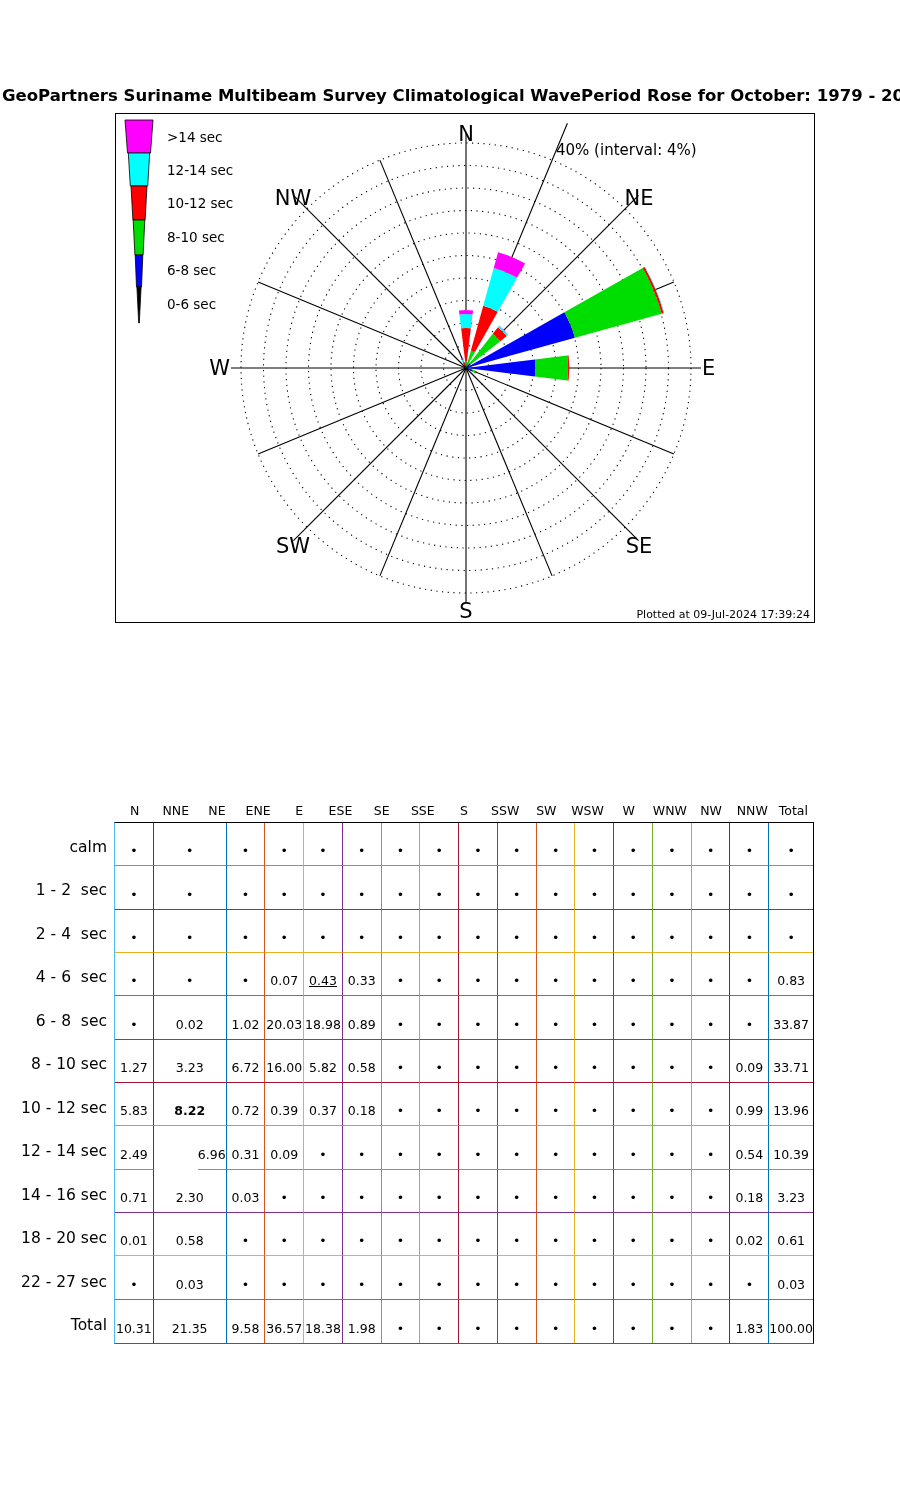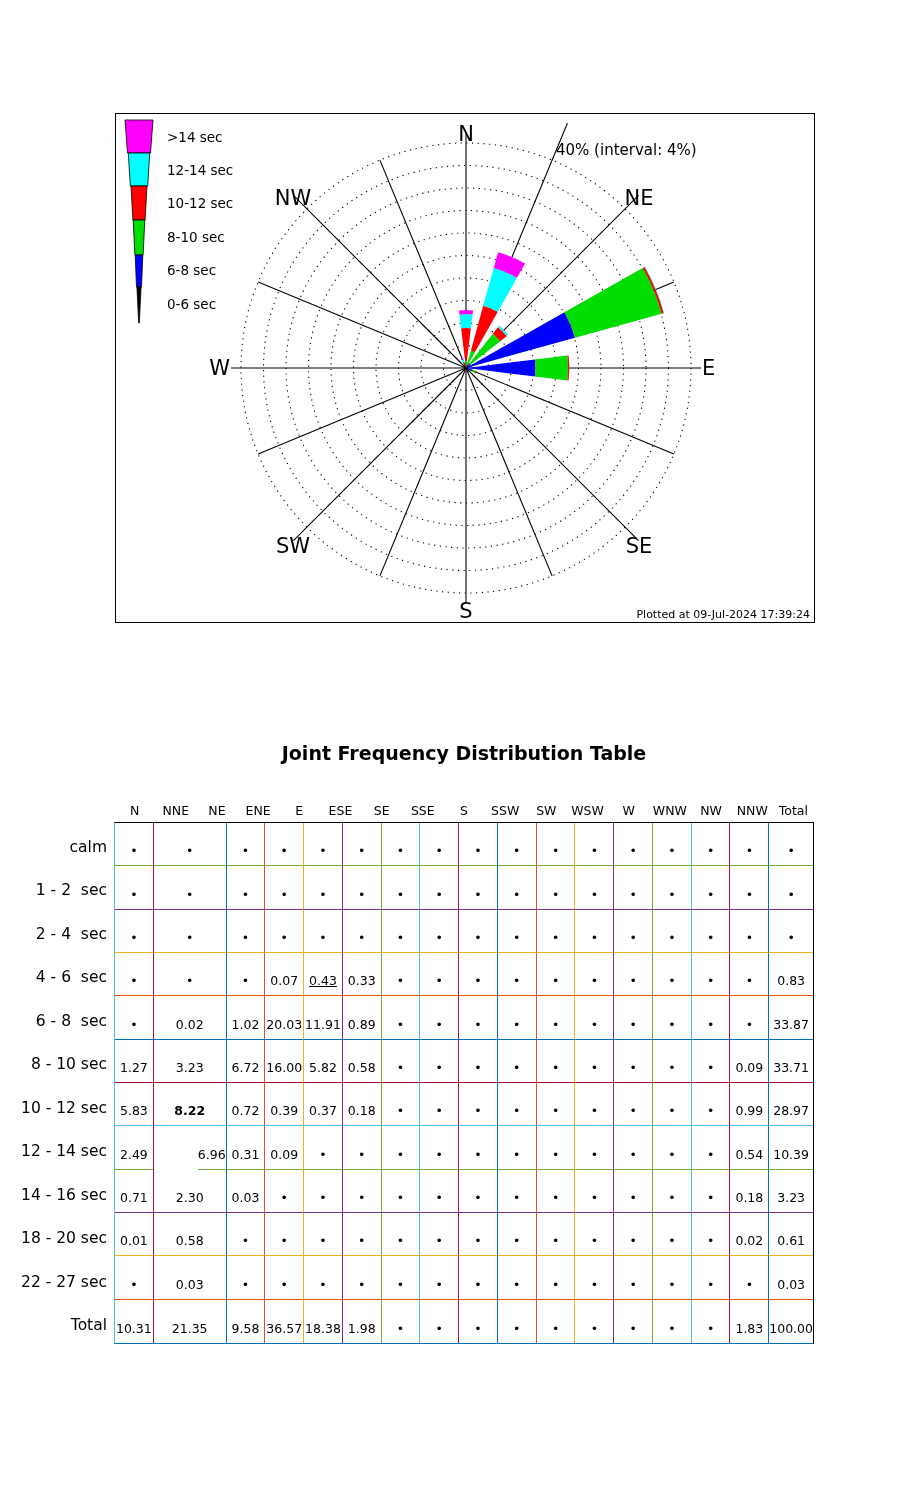--- a/index.html
+++ b/index.html
@@ -28,20 +28,21 @@
         grid-template-columns:repeat(17,1fr);grid-template-rows:repeat(12,1fr);}
   .grid .cell{display:flex;align-items:flex-end;justify-content:center;
         padding-bottom:7px;font-size:12.5px;box-sizing:border-box;
         white-space:nowrap;overflow:visible;}
 </style>
 </head>
 <body>
 
 <div class="page">
 
+  <div class="chart-title">GeoPartners Suriname Multibeam Survey Climatological WavePeriod Rose for October: 1979 - 20</div>
 
   <div class="plot-box">
     <svg width="698" height="508" viewBox="0 0 698 508">
       <g>
           <circle cx="350" cy="254" r="22.5" fill="none" stroke="#000" stroke-width="1.1" stroke-dasharray="1.2 4.5"></circle>
           <circle cx="350" cy="254" r="45" fill="none" stroke="#000" stroke-width="1.1" stroke-dasharray="1.2 4.5"></circle>
           <circle cx="350" cy="254" r="67.5" fill="none" stroke="#000" stroke-width="1.1" stroke-dasharray="1.2 4.5"></circle>
           <circle cx="350" cy="254" r="90" fill="none" stroke="#000" stroke-width="1.1" stroke-dasharray="1.2 4.5"></circle>
           <circle cx="350" cy="254" r="112.5" fill="none" stroke="#000" stroke-width="1.1" stroke-dasharray="1.2 4.5"></circle>
           <circle cx="350" cy="254" r="135" fill="none" stroke="#000" stroke-width="1.1" stroke-dasharray="1.2 4.5"></circle>
@@ -123,21 +124,20 @@
           <polygon points="19.2,141 26.8,141 25.5,173 20.5,173" fill="#0000ff" stroke="#000" stroke-width="0.8"></polygon>
           <text x="51" y="161" font-size="13.5">6-8 sec</text>
           <polygon points="20.9,173 25.1,173 23.3,209 22.7,209" fill="#000000" stroke="#000" stroke-width="0.8"></polygon>
           <text x="51" y="195" font-size="13.5">0-6 sec</text>
         </g>
       <text x="440" y="41" font-size="15">40% (interval: 4%)</text>
       <text x="694" y="504" font-size="11" text-anchor="end">Plotted at 09-Jul-2024 17:39:24</text>
     </svg>
   </div>
 
-  <div class="table-title">Joint Frequency Distribution Table</div>
   <div class="col-headers">
       <div class="hcell">N</div>
       <div class="hcell">NNE</div>
       <div class="hcell">NE</div>
       <div class="hcell">ENE</div>
       <div class="hcell">E</div>
       <div class="hcell">ESE</div>
       <div class="hcell">SE</div>
       <div class="hcell">SSE</div>
       <div class="hcell">S</div>
@@ -231,21 +231,21 @@
         <div class="cell" style="border-right: 1px solid rgb(126, 47, 142); border-bottom: 1px solid rgb(217, 83, 25);">•</div>
         <div class="cell" style="border-right: 1px solid rgb(119, 172, 48); border-bottom: 1px solid rgb(217, 83, 25);">•</div>
         <div class="cell" style="border-right: 1px solid rgb(77, 190, 238); border-bottom: 1px solid rgb(217, 83, 25);">•</div>
         <div class="cell" style="border-right: 1px solid rgb(162, 20, 47); border-bottom: 1px solid rgb(217, 83, 25);">•</div>
         <div class="cell" style="border-right: 1px solid rgb(0, 114, 189); border-bottom: 1px solid rgb(217, 83, 25);">•</div>
         <div class="cell" style="border-bottom: 1px solid rgb(217, 83, 25);">0.83</div>
         <div class="cell" style="border-right: 1px solid rgb(162, 20, 47); border-bottom: 1px solid rgb(0, 114, 189);">•</div>
         <div class="cell" style="border-right: 1px solid rgb(0, 114, 189); border-bottom: 1px solid rgb(0, 114, 189);">0.02</div>
         <div class="cell" style="border-right: 1px solid rgb(217, 83, 25); border-bottom: 1px solid rgb(0, 114, 189);">1.02</div>
         <div class="cell" style="border-right: 1px solid rgb(237, 177, 32); border-bottom: 1px solid rgb(0, 114, 189);">20.03</div>
-        <div class="cell" style="border-right: 1px solid rgb(126, 47, 142); border-bottom: 1px solid rgb(0, 114, 189);">11.91</div>
+        <div class="cell" style="border-right: 1px solid rgb(126, 47, 142); border-bottom: 1px solid rgb(0, 114, 189);">18.98</div>
         <div class="cell" style="border-right: 1px solid rgb(119, 172, 48); border-bottom: 1px solid rgb(0, 114, 189);">0.89</div>
         <div class="cell" style="border-right: 1px solid rgb(77, 190, 238); border-bottom: 1px solid rgb(0, 114, 189);">•</div>
         <div class="cell" style="border-right: 1px solid rgb(162, 20, 47); border-bottom: 1px solid rgb(0, 114, 189);">•</div>
         <div class="cell" style="border-right: 1px solid rgb(0, 114, 189); border-bottom: 1px solid rgb(0, 114, 189);">•</div>
         <div class="cell" style="border-right: 1px solid rgb(217, 83, 25); border-bottom: 1px solid rgb(0, 114, 189);">•</div>
         <div class="cell" style="border-right: 1px solid rgb(237, 177, 32); border-bottom: 1px solid rgb(0, 114, 189);">•</div>
         <div class="cell" style="border-right: 1px solid rgb(126, 47, 142); border-bottom: 1px solid rgb(0, 114, 189);">•</div>
         <div class="cell" style="border-right: 1px solid rgb(119, 172, 48); border-bottom: 1px solid rgb(0, 114, 189);">•</div>
         <div class="cell" style="border-right: 1px solid rgb(77, 190, 238); border-bottom: 1px solid rgb(0, 114, 189);">•</div>
         <div class="cell" style="border-right: 1px solid rgb(162, 20, 47); border-bottom: 1px solid rgb(0, 114, 189);">•</div>
@@ -277,21 +277,21 @@
         <div class="cell" style="border-right: 1px solid rgb(77, 190, 238); border-bottom: 1px solid rgb(77, 190, 238);">•</div>
         <div class="cell" style="border-right: 1px solid rgb(162, 20, 47); border-bottom: 1px solid rgb(77, 190, 238);">•</div>
         <div class="cell" style="border-right: 1px solid rgb(0, 114, 189); border-bottom: 1px solid rgb(77, 190, 238);">•</div>
         <div class="cell" style="border-right: 1px solid rgb(217, 83, 25); border-bottom: 1px solid rgb(77, 190, 238);">•</div>
         <div class="cell" style="border-right: 1px solid rgb(237, 177, 32); border-bottom: 1px solid rgb(77, 190, 238);">•</div>
         <div class="cell" style="border-right: 1px solid rgb(126, 47, 142); border-bottom: 1px solid rgb(77, 190, 238);">•</div>
         <div class="cell" style="border-right: 1px solid rgb(119, 172, 48); border-bottom: 1px solid rgb(77, 190, 238);">•</div>
         <div class="cell" style="border-right: 1px solid rgb(77, 190, 238); border-bottom: 1px solid rgb(77, 190, 238);">•</div>
         <div class="cell" style="border-right: 1px solid rgb(162, 20, 47); border-bottom: 1px solid rgb(77, 190, 238);">•</div>
         <div class="cell" style="border-right: 1px solid rgb(0, 114, 189); border-bottom: 1px solid rgb(77, 190, 238);">0.99</div>
-        <div class="cell" style="border-bottom: 1px solid rgb(77, 190, 238);">28.97</div>
+        <div class="cell" style="border-bottom: 1px solid rgb(77, 190, 238);">13.96</div>
         <div class="cell" style="border-right: 1px solid rgb(162, 20, 47); border-bottom: 1px solid rgb(119, 172, 48);">2.49</div>
         <div class="cell" style="border-right: 1px solid rgb(0, 114, 189); border-bottom: 1px solid rgb(119, 172, 48); margin-left: 44px;">6.96</div>
         <div class="cell" style="border-right: 1px solid rgb(217, 83, 25); border-bottom: 1px solid rgb(119, 172, 48);">0.31</div>
         <div class="cell" style="border-right: 1px solid rgb(237, 177, 32); border-bottom: 1px solid rgb(119, 172, 48);">0.09</div>
         <div class="cell" style="border-right: 1px solid rgb(126, 47, 142); border-bottom: 1px solid rgb(119, 172, 48);">•</div>
         <div class="cell" style="border-right: 1px solid rgb(119, 172, 48); border-bottom: 1px solid rgb(119, 172, 48);">•</div>
         <div class="cell" style="border-right: 1px solid rgb(77, 190, 238); border-bottom: 1px solid rgb(119, 172, 48);">•</div>
         <div class="cell" style="border-right: 1px solid rgb(162, 20, 47); border-bottom: 1px solid rgb(119, 172, 48);">•</div>
         <div class="cell" style="border-right: 1px solid rgb(0, 114, 189); border-bottom: 1px solid rgb(119, 172, 48);">•</div>
         <div class="cell" style="border-right: 1px solid rgb(217, 83, 25); border-bottom: 1px solid rgb(119, 172, 48);">•</div>

